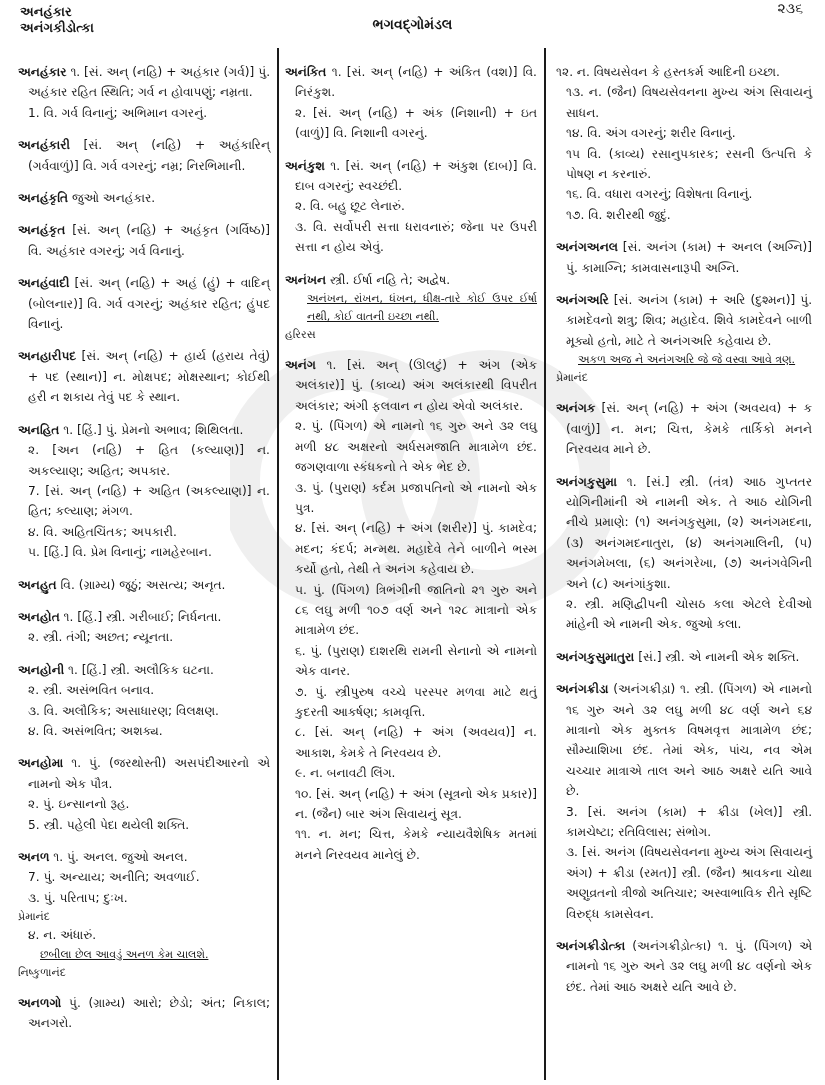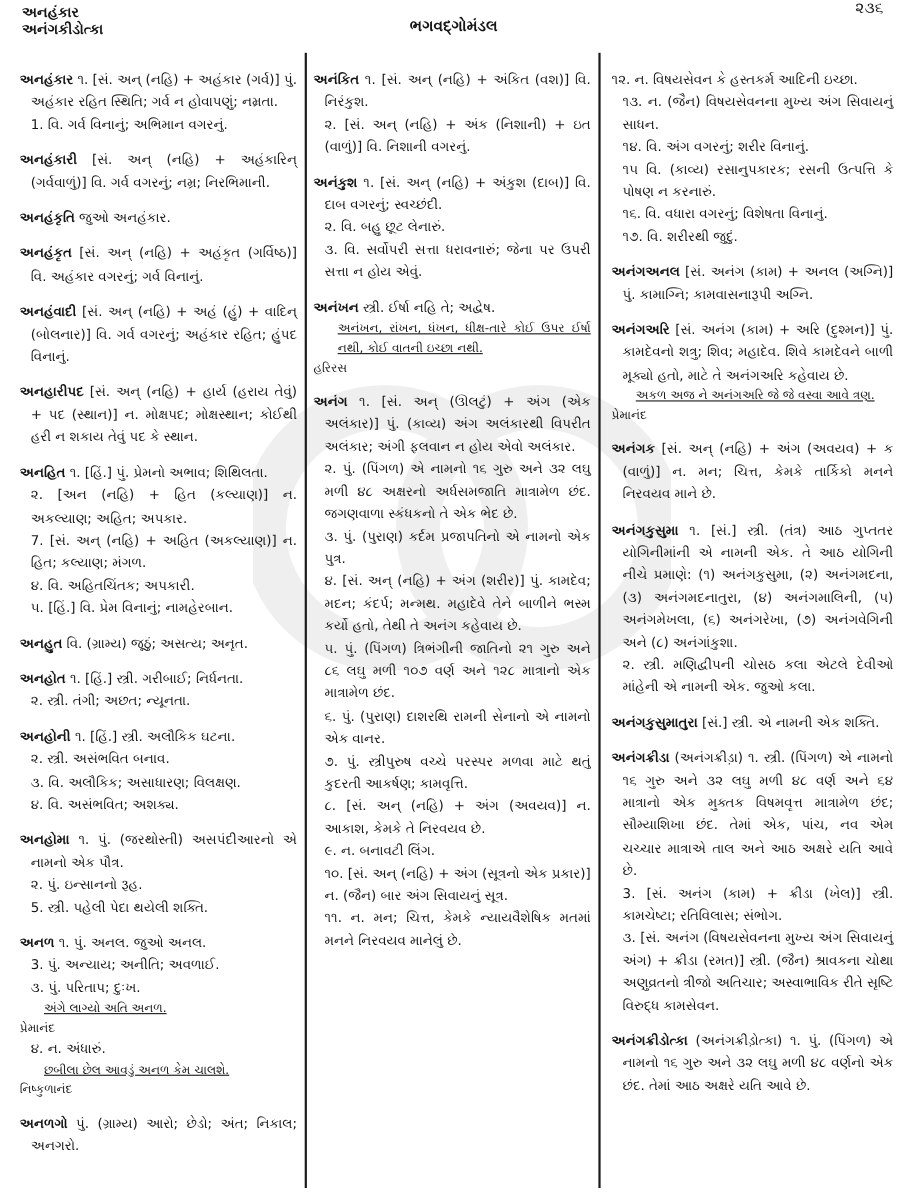--- a/index.html
+++ b/index.html
@@ -91,23 +91,22 @@
       <span class="sense">૩. વિ. અલૌકિક; અસાધારણ; વિલક્ષણ.</span>
       <span class="sense">૪. વિ. અસંભવિત; અશક્ય.</span>
     </div>
     <div class="entry">
       <span class="body-first"><span class="hw">અનહોમા</span> <span>૧. પું. (જરથોસ્તી) અસપંદીઆરનો એ નામનો એક પૌત્ર.</span></span>
       <span class="sense">૨. પું. ઇન્સાનનો રૂહ.</span>
       <span class="sense">5. સ્ત્રી. પહેલી પેદા થયેલી શક્તિ.</span>
     </div>
     <div class="entry">
       <span class="body-first"><span class="hw">અનળ</span> <span>૧. પું. અનલ. જુઓ અનલ.</span></span>
-      <span class="sense">3. પું. અન્યાય; અનીતિ; અવળાઈ.</span>
+      <span class="sense">7. પું. અન્યાય; અનીતિ; અવળાઈ.</span>
       <span class="sense">૩. પું. પરિતાપ; દુઃખ.</span>
-      <span class="quote">અંગે લાગ્યો અતિ અનળ.</span>
       <span class="attrib">પ્રેમાનંદ</span>
       <span class="sense">૪. ન. અંધારું.</span>
       <span class="quote">છબીલા છેલ આવડું અનળ કેમ ચાલશે.</span>
       <span class="attrib">નિષ્કુળાનંદ</span>
     </div>
     <div class="entry">
       <span class="body-first"><span class="hw">અનળગો</span> <span>પું. (ગ્રામ્ય) આરો; છેડો; અંત; નિકાલ; અનગરો.</span></span>
     </div>
   </div>
 <div class="col col2">

